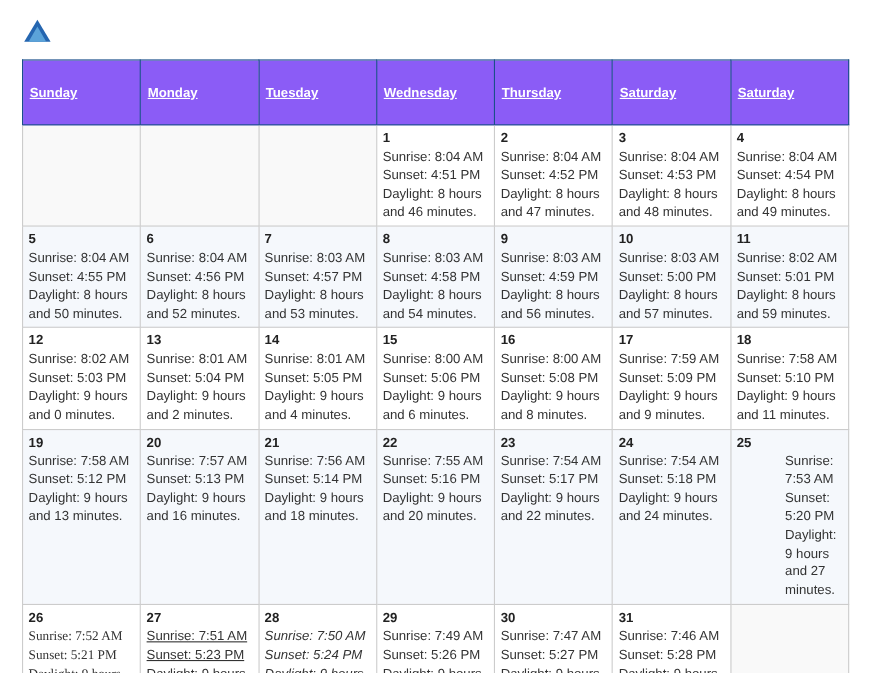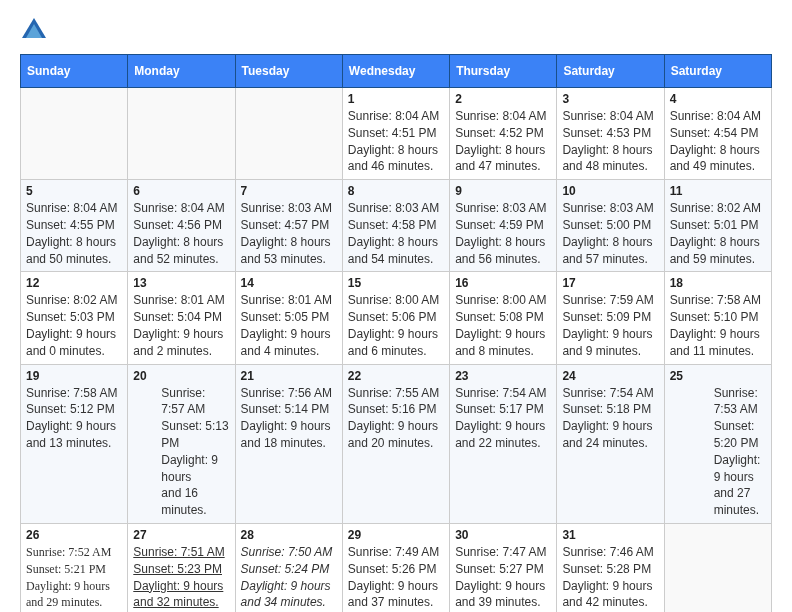--- a/index.html
+++ b/index.html
@@ -48,27 +48,28 @@
     .location {
       font-size: 14px;
       color: #555;
     }
     .calendar {
       width: 100%;
       border-collapse: collapse;
       border: 1px solid #ccc;
     }
     .calendar th {
-      background: #3b82f6;
+      background: #8b5cf6;
       color: #fff;
       font-size: 12px;
       font-weight: bold;
       text-align: left;
-      padding: 9px 6px;
+      padding: 22px 6px;
       border: 1px solid #1a4f8a;
+      text-decoration: underline;
     }
     .calendar td {
       vertical-align: top;
       border: 1px solid #ccc;
       padding: 4px 5px;
       font-size: 10px;
       color: #333;
       width: calc(100% / 7);
       height: 72px;
       background: #fff;
@@ -263,21 +264,21 @@
         <tr>
           <td>
             <div class="cell-day">19</div>
             <div class="cell-info" style="white-space: pre-line;">Sunrise: 7:58 AM
 Sunset: 5:12 PM
 Daylight: 9 hours
 and 13 minutes.</div>
           </td>
           <td>
             <div class="cell-day">20</div>
-            <div class="cell-info" style="white-space: pre-line; margin-left: 28px;">Sunrise: 7:57 AM
+            <div class="cell-info" style="white-space: pre-line;">Sunrise: 7:57 AM
 Sunset: 5:13 PM
 Daylight: 9 hours
 and 16 minutes.</div>
           </td>
           <td>
             <div class="cell-day">21</div>
             <div class="cell-info" style="white-space: pre-line;">Sunrise: 7:56 AM
 Sunset: 5:14 PM
 Daylight: 9 hours
 and 18 minutes.</div>

